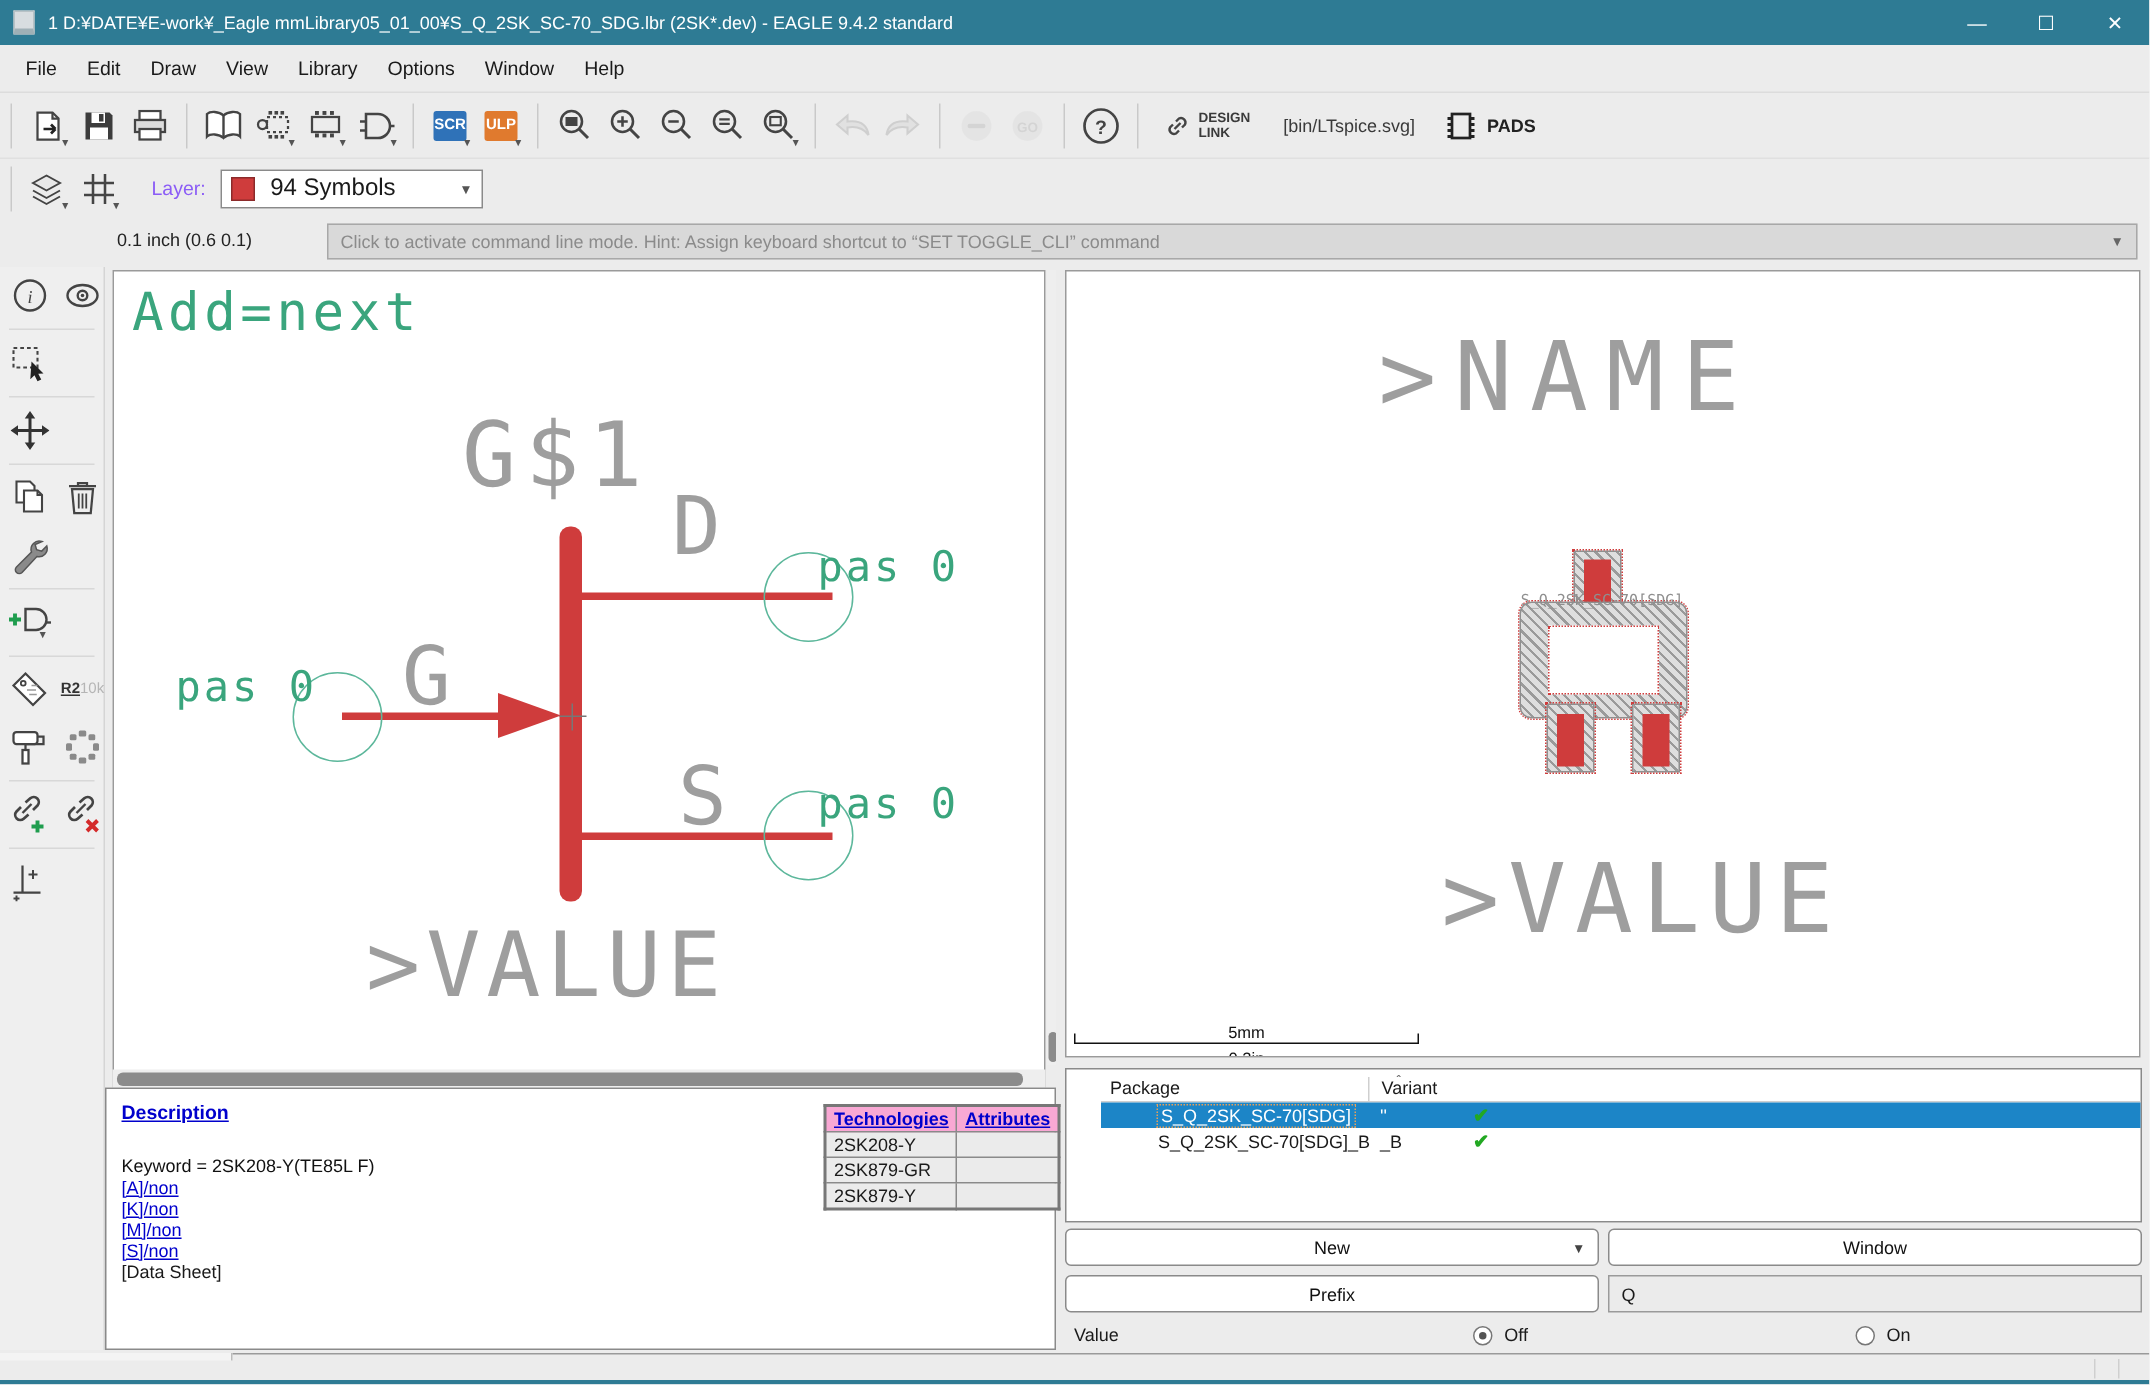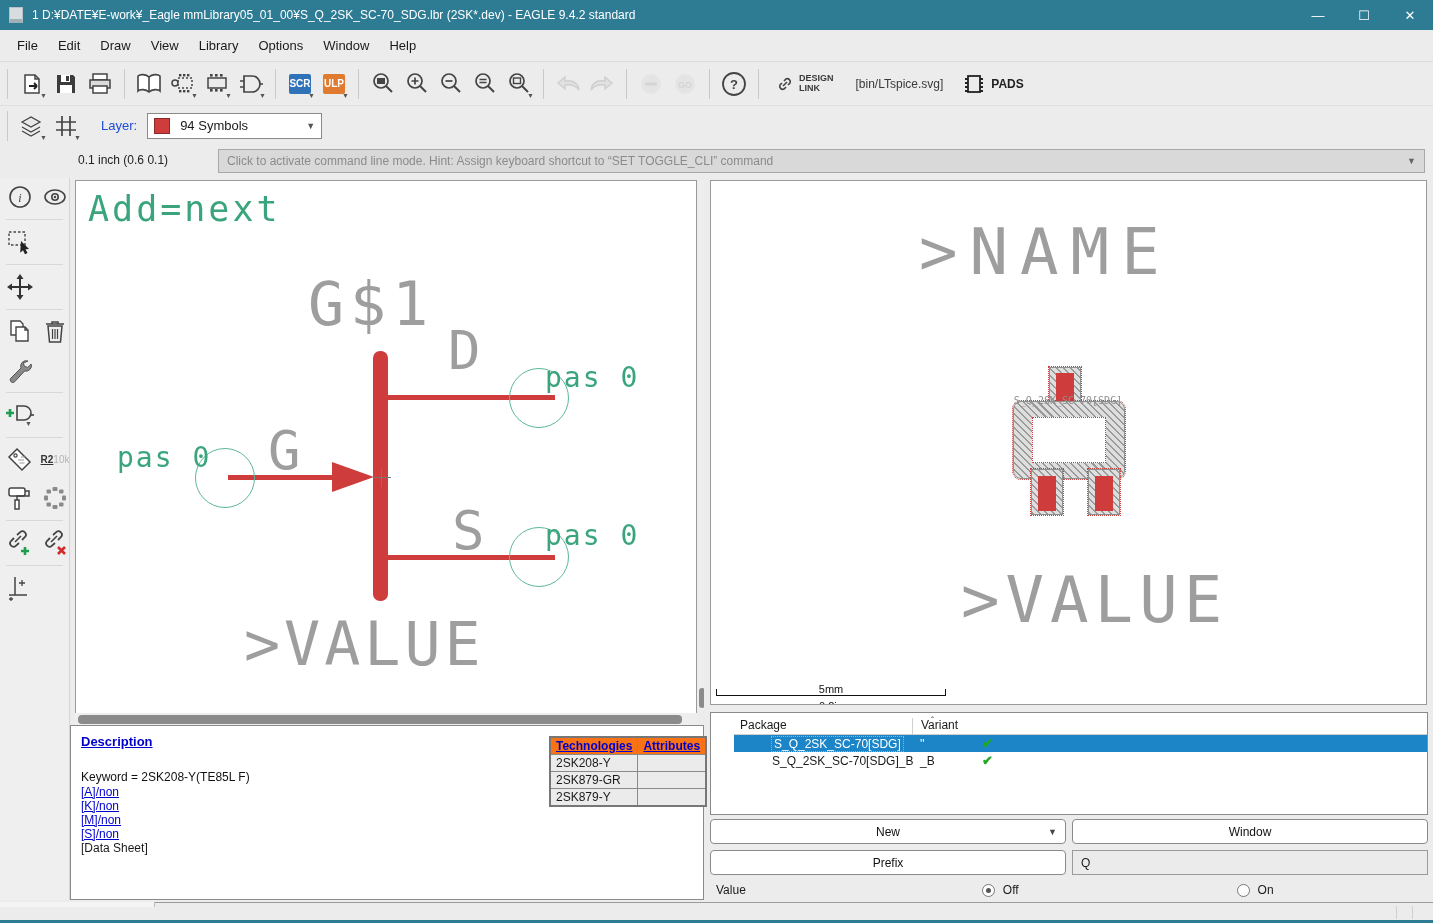--- a/index.html
+++ b/index.html
@@ -26,24 +26,24 @@
   .tbtn svg { display:block; }
   .ddm { position:absolute; right:2px; bottom:2px; font-size:7px; color:#555; line-height:1; }
   .badge { width:22px; height:20px; border-radius:2px; color:#fff; font-size:10px; font-weight:bold; display:flex; align-items:center; justify-content:center; }
   .grayed { opacity:.35; }
   .dlink { display:flex; align-items:center; gap:5px; margin:0 10px; }
   .dlink .txt { font-size:9px; font-weight:bold; color:#3a3a3a; line-height:1.05; }
   .ltspice { font-size:12px; color:#3a3a3a; margin:0 12px; }
   .padsgrp { display:flex; align-items:center; gap:6px; margin:0 8px; }
   .padsgrp .lbl { font-size:12px; font-weight:bold; color:#222; }
 
-  .layerlabel { font-size:13px; margin:0 10px 0 18px; color:#1d4ed8; }
+  .layerlabel { font-size:13px; margin:0 10px 0 18px; color:#8b5cf6; }
   .layersel { width:175px; height:26px; background:#fff; border:1px solid #8a8a8a; display:flex; align-items:center; padding:0 6px; }
   .layersel .swatch { width:16px; height:16px; background:#cf3c3c; border:1px solid #8c2a2a; }
-  .layersel .name { font-size:13px; margin-left:10px; flex:1; }
+  .layersel .name { font-size:16px; margin-left:10px; flex:1; }
   .layersel .arr { font-size:9px; color:#555; }
 
   
   .cmdrow { left:0; top:145px; width:1433px; height:33px; background:#ececec; }
   .gridinfo { position:absolute; left:78px; top:8px; font-size:12px; color:#222; }
   .cmdline { position:absolute; left:218px; top:4px; width:1207px; height:24px; background:#d9d9d9; border:1px solid #a8a8a8; display:flex; align-items:center; padding:0 8px; }
   .cmdline .hint { font-size:12px; color:#8b8b8b; flex:1; white-space:nowrap; overflow:hidden; }
   .cmdline .arr { font-size:9px; color:#666; }
 
   
@@ -89,21 +89,21 @@
 
   
   .descpanel { left:70px; top:725px; width:634px; height:175px; background:#ffffff; border:1px solid #8a8a8a; }
   .link { color:#0000cc; text-decoration:underline; }
   .desctitle { position:absolute; left:10px; top:8px; font-size:13px; font-weight:bold; }
   .keyword { position:absolute; left:10px; top:44px; font-size:12px; color:#111; }
   .desclinks { position:absolute; left:10px; top:58px; font-size:12px; line-height:1.0; }
   .desclinks div { margin-top:2px; }
   .techtable { position:absolute; left:478px; top:10px; border:2px solid #777; border-collapse:collapse; font-size:12px; }
   .techtable th, .techtable td { border:1px solid #8a8a8a; padding:1px 5px; height:17px; text-align:left; }
-  .techtable th { background:#f97316; font-weight:bold; }
+  .techtable th { background:#f9a8d4; font-weight:bold; }
   .techtable td { background:#ebebeb; }
   .techtable td.attr { width:62px; }
   .techtable td.tech { width:80px; }
 
   
   .pkgpanel { left:710px; top:712px; width:718px; height:103px; background:#ffffff; border:1px solid #8a8a8a; font-size:12px;padding-left:23px; }
   .pkghead { display:flex; height:22px; border-bottom:1px solid #cfcfcf; align-items:flex-end; }
   .pkghead .c1 { width:178px; padding:0 0 2px 6px; }
   .pkghead .c2 { width:120px; padding:0 0 2px 8px; border-left:1px solid #cfcfcf; position:relative; }
   .pkghead .c2 .sort { position:absolute; left:18px; top:-3px; font-size:9px; color:#444; }

